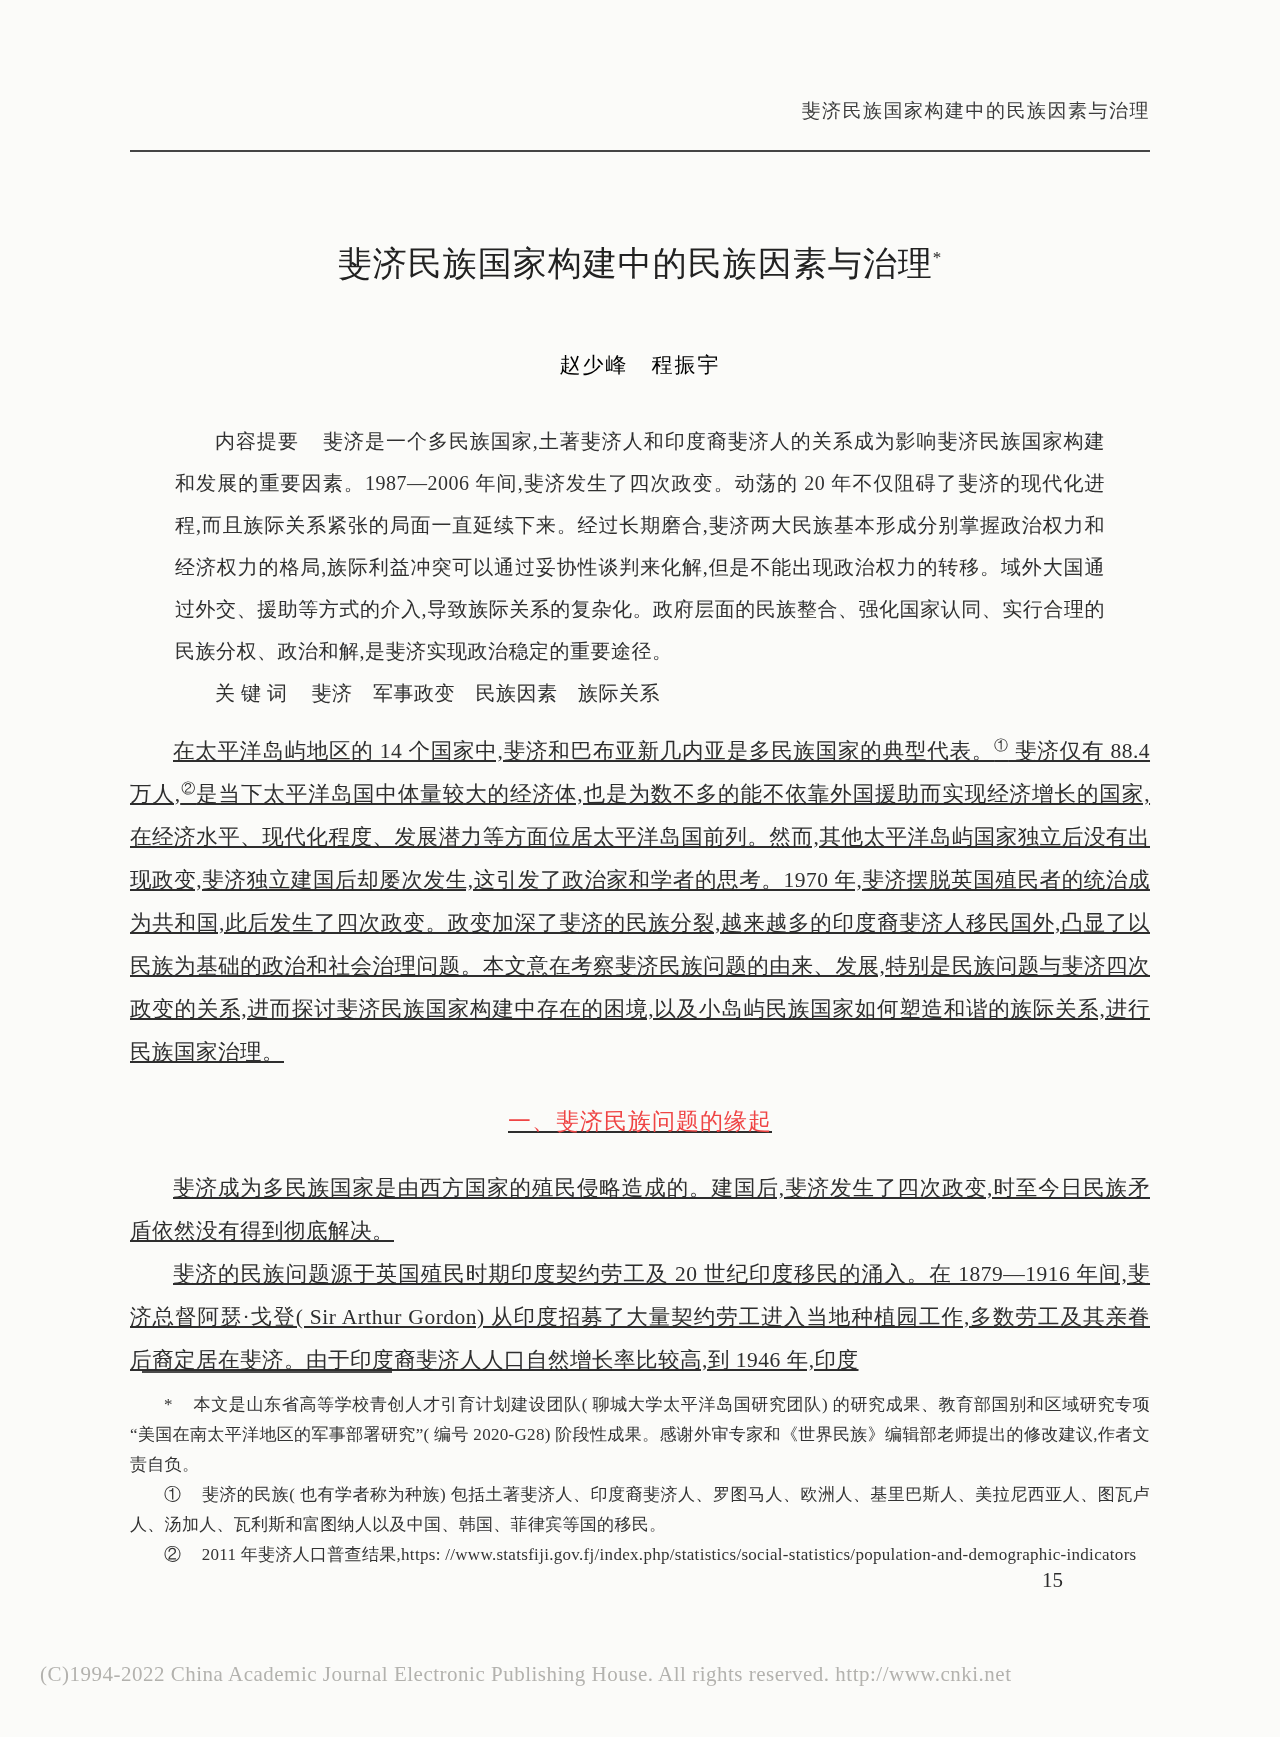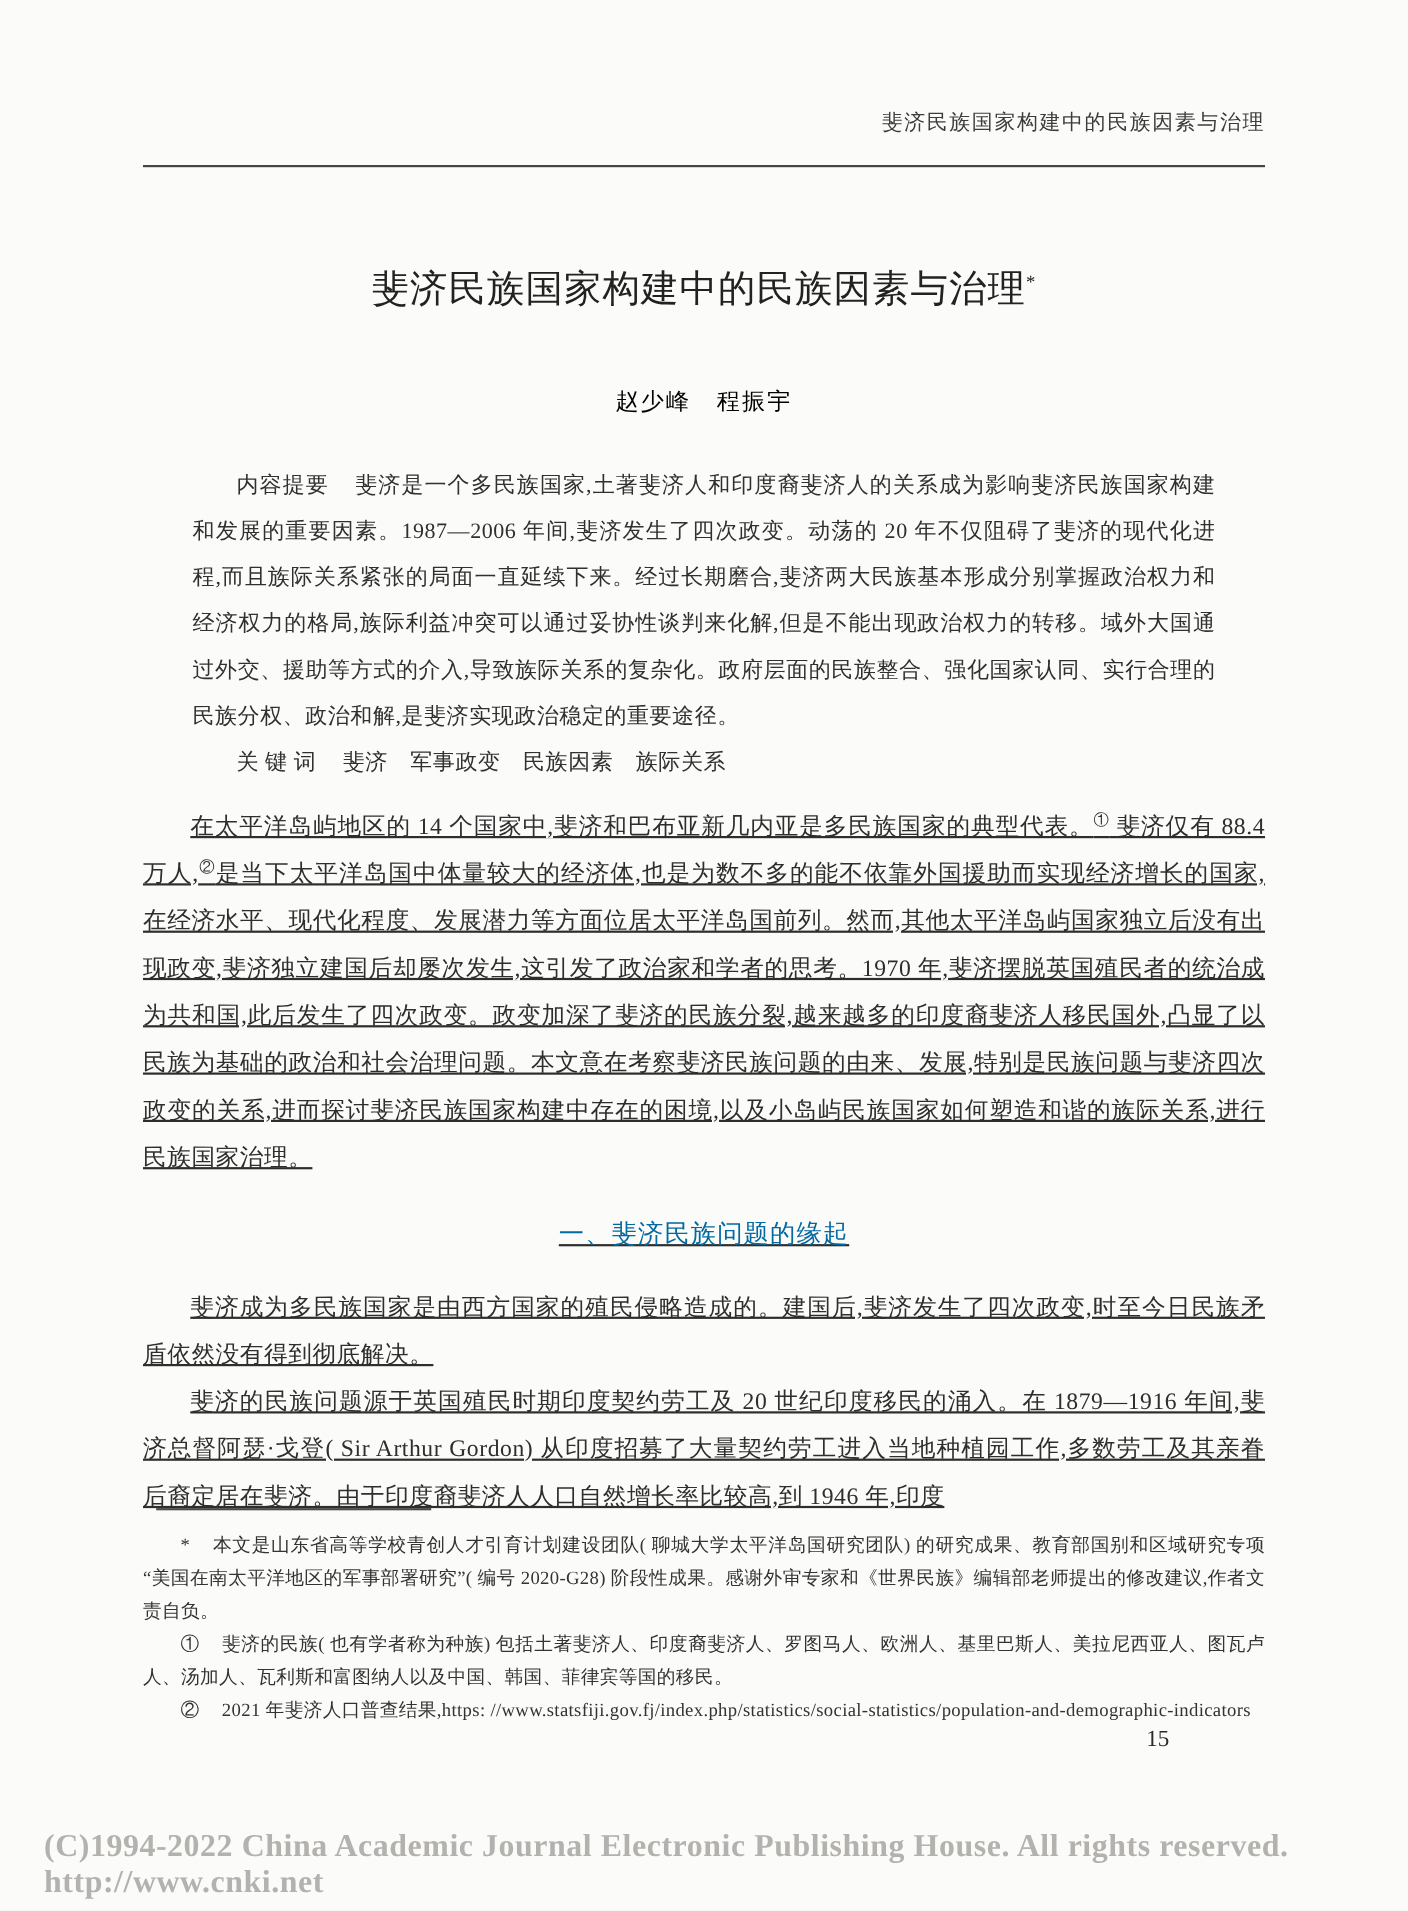--- a/index.html
+++ b/index.html
@@ -44,42 +44,42 @@
   .body-text {
     margin-top:16px;
     font-size:21.5px; line-height:43px; text-align:justify; color:#2e2e2e;
     letter-spacing:0.5px;
     text-decoration:underline;
   }
   .body-text p { margin:0; text-indent:2em; }
   .body-text sup { font-size:14px; vertical-align:super; line-height:0; }
   .section-heading {
     margin:26px 0 24px 0; text-align:center;
-    font-size:23px; font-weight:400; letter-spacing:1px; color:#0369a1;
+    font-size:23px; font-weight:400; letter-spacing:1px; color:#ef4444;
   }
   .footnote-area {
     position:absolute; top:1371px; left:130px; width:1020px;
   }
   .footnote-rule {
     border:none; border-top:2px solid #4b4b4b; width:250px; margin:0 0 0 12px;
   }
   .footnotes {
     margin-top:17px;
     font-size:17px; line-height:30px; text-align:justify; color:#333;
     letter-spacing:0.3px;
   }
   .footnotes p { margin:0; text-indent:2em; overflow-wrap:anywhere; }
   .fn-marker { margin-right:1.2em; }
   .page-number {
     position:absolute; top:1568px; left:1042px;
     font-size:21px; color:#2b2b2b;
   }
   .copyright-footer {
     position:absolute; top:1662px; left:40px; width:1200px;
-    font-size:29px; color:#b3b2ae; letter-spacing:0.5px;font-weight:bold;
+    font-size:21px; color:#b3b2ae; letter-spacing:0.5px;
   }
 </style>
 </head>
 <body>
 
 <div class="page">
 
   <div class="running-header">斐济民族国家构建中的民族因素与治理</div>
   <hr class="header-rule">
 
@@ -101,21 +101,21 @@
       <p>斐济的民族问题源于英国殖民时期印度契约劳工及 20 世纪印度移民的涌入。在 1879—1916 年间,斐济总督阿瑟·戈登( Sir Arthur Gordon) 从印度招募了大量契约劳工进入当地种植园工作,多数劳工及其亲眷后裔定居在斐济。由于印度裔斐济人人口自然增长率比较高,到 1946 年,印度</p>
     </div>
 
   </div>
 
   <div class="footnote-area">
     <hr class="footnote-rule">
     <div class="footnotes">
       <p><span class="fn-marker">*</span><span>本文是山东省高等学校青创人才引育计划建设团队( 聊城大学太平洋岛国研究团队) 的研究成果、教育部国别和区域研究专项“美国在南太平洋地区的军事部署研究”( 编号 2020-G28) 阶段性成果。感谢外审专家和《世界民族》编辑部老师提出的修改建议,作者文责自负。</span></p>
       <p><span class="fn-marker">①</span><span>斐济的民族( 也有学者称为种族) 包括土著斐济人、印度裔斐济人、罗图马人、欧洲人、基里巴斯人、美拉尼西亚人、图瓦卢人、汤加人、瓦利斯和富图纳人以及中国、韩国、菲律宾等国的移民。</span></p>
-      <p><span class="fn-marker">②</span><span>2021 年斐济人口普查结果,https: //www.statsfiji.gov.fj/index.php/statistics/social-statistics/population-and-demographic-indicators</span></p>
+      <p><span class="fn-marker">②</span><span>2011 年斐济人口普查结果,https: //www.statsfiji.gov.fj/index.php/statistics/social-statistics/population-and-demographic-indicators</span></p>
     </div>
   </div>
 
   <div class="page-number">15</div>
 
   <div class="copyright-footer">(C)1994-2022 China Academic Journal Electronic Publishing House. All rights reserved.   http://www.cnki.net</div>
 
 </div>
 
 </body></html>

